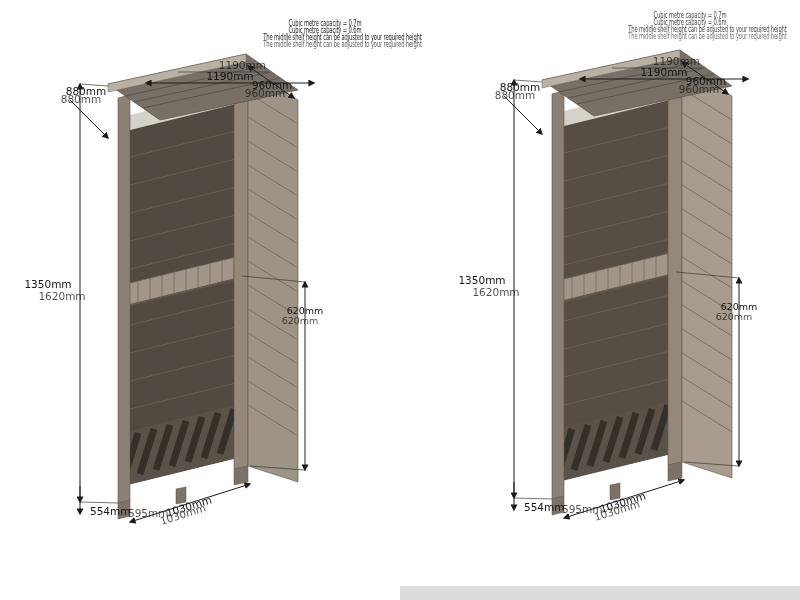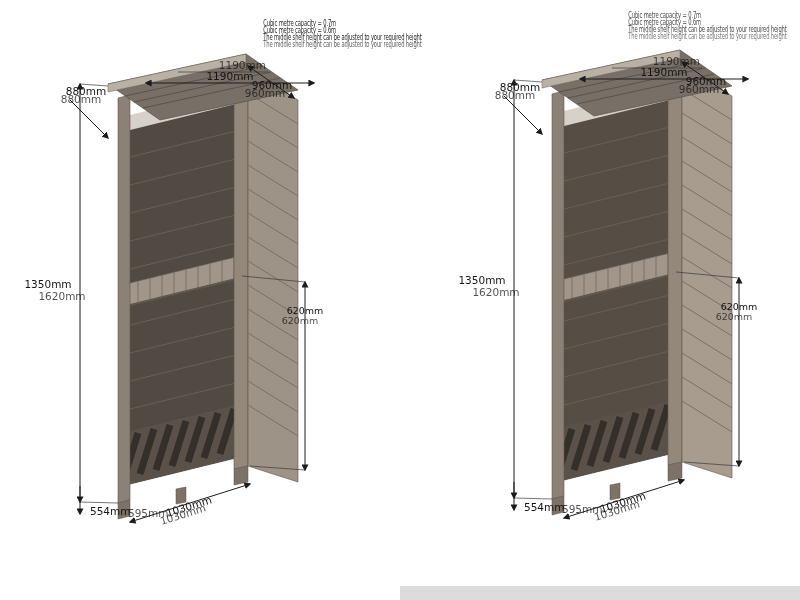--- a/index.html
+++ b/index.html
@@ -5,21 +5,21 @@
   html,body{margin:0;padding:0}
   body{
     width:800px;height:600px;position:relative;overflow:hidden;
     background:#ffffff;font-family:"DejaVu Sans",sans-serif;
   }
   .view{position:absolute}
   .view-a{left:8px;top:42px}
   .view-b{left:442px;top:38px}
 
   
-  .captions{position:absolute;width:190px;text-align:left;color:#1f1f1f}
+  .captions{position:absolute;width:190px;text-align:center;color:#1f1f1f}
   .view-a .captions{left:222px;top:-22px}
   .view-b .captions{left:153px;top:-26px}
   .view-b .cap{color:#4a4a4a}
   .cap{
     font-size:8px;line-height:8px;letter-spacing:-0.2px;white-space:nowrap;
     transform:scaleX(0.65);transform-origin:50% 0;
   }
   .cap + .cap{margin-top:-1px}
   .ghost{opacity:.75}
 

